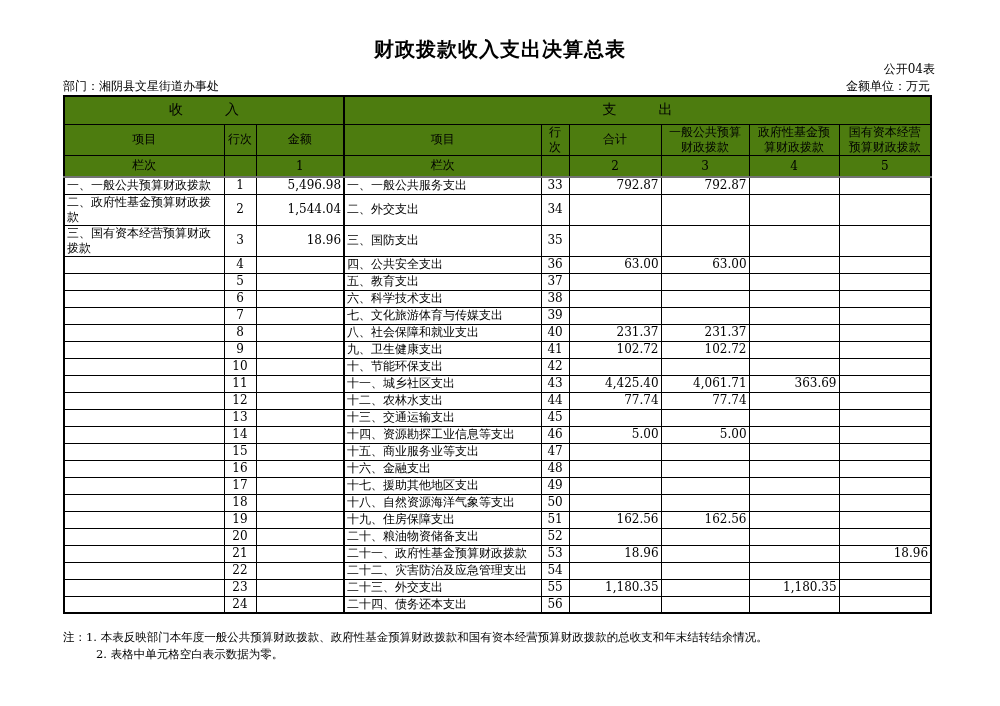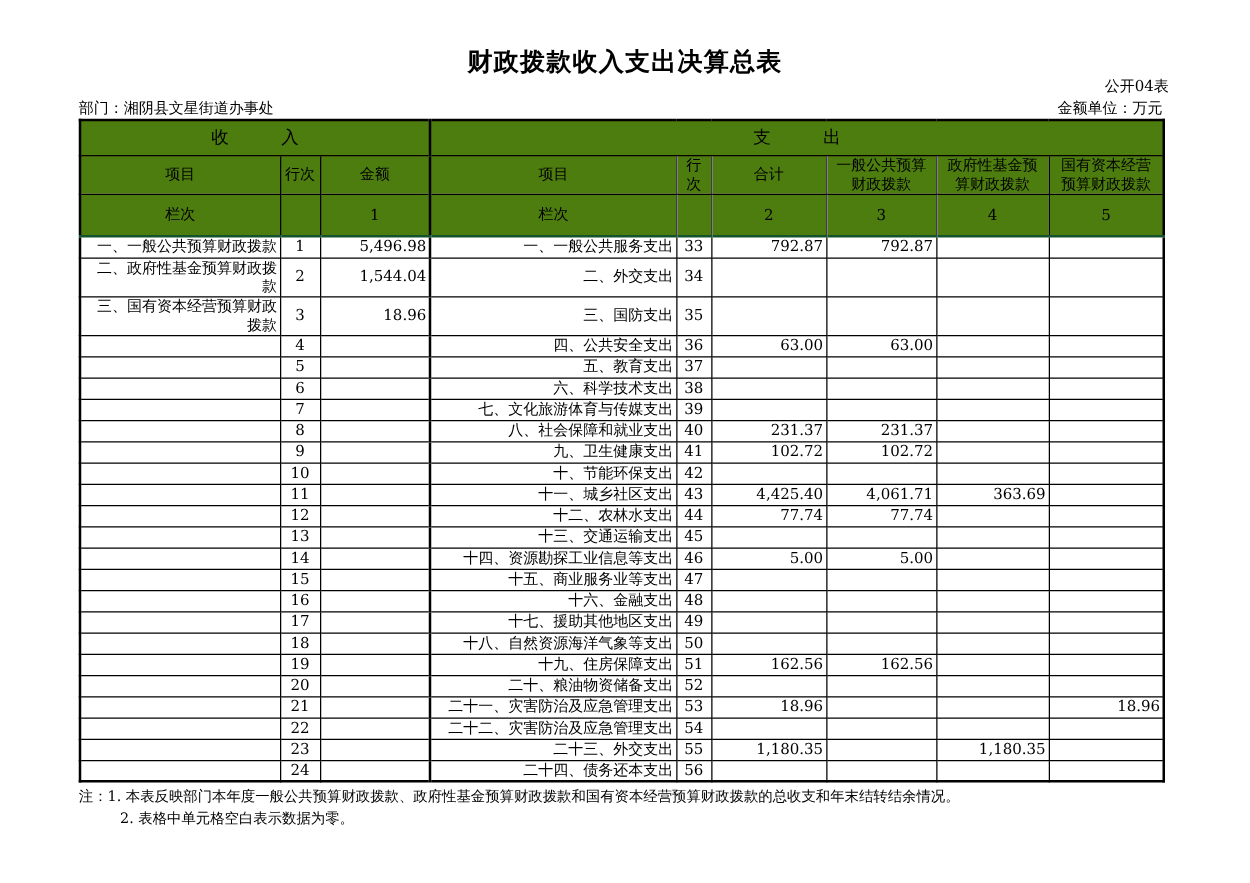--- a/index.html
+++ b/index.html
@@ -25,23 +25,23 @@
     border:2px solid #000;
   }
   table.fin th, table.fin td {
     border:1px solid #000; padding:0 2px;
     font-size:12px; font-weight:normal; overflow:hidden;
     vertical-align:middle;
   }
   table.fin thead th { background:#4d7c0f; text-align:center; }
   tr.section-row th { height:28px; font-size:14px; }
   tr.cols-row th { height:30px; white-space:pre-line; line-height:1.25; }
-  tr.lanci-row th { height:34px; border-bottom:2px solid #14532d; }
+  tr.lanci-row th { height:22px; border-bottom:2px solid #737373; }
   tbody td { height:17px; line-height:1.25; background:#fff; }
-  .c-left { text-align:right; }
+  .c-left { text-align:left; }
   .c-center { text-align:center; }
   .c-right { text-align:right; padding-right:1px; }
   .sec-divider { border-left:2px solid #000 !important; }
   .notes {
     position:absolute; left:63px; top:629px; font-size:11.5px; line-height:1.45;
   }
   .notes .note-line-2 { margin-left:33px; }
 </style>
 </head>
 <body>
@@ -314,21 +314,21 @@
           <td class="c-center">52</td>
           <td class="c-right"></td>
           <td class="c-right"></td>
           <td class="c-right"></td>
           <td class="c-right"></td>
         </tr>
         <tr>
           <td class="c-left"></td>
           <td class="c-center">21</td>
           <td class="c-right"></td>
-          <td class="c-left sec-divider">二十一、灾害防治及应急管理支出</td>
+          <td class="c-left sec-divider">二十一、政府性基金预算财政拨款</td>
           <td class="c-center">53</td>
           <td class="c-right">18.96</td>
           <td class="c-right"></td>
           <td class="c-right"></td>
           <td class="c-right">18.96</td>
         </tr>
         <tr>
           <td class="c-left"></td>
           <td class="c-center">22</td>
           <td class="c-right"></td>

